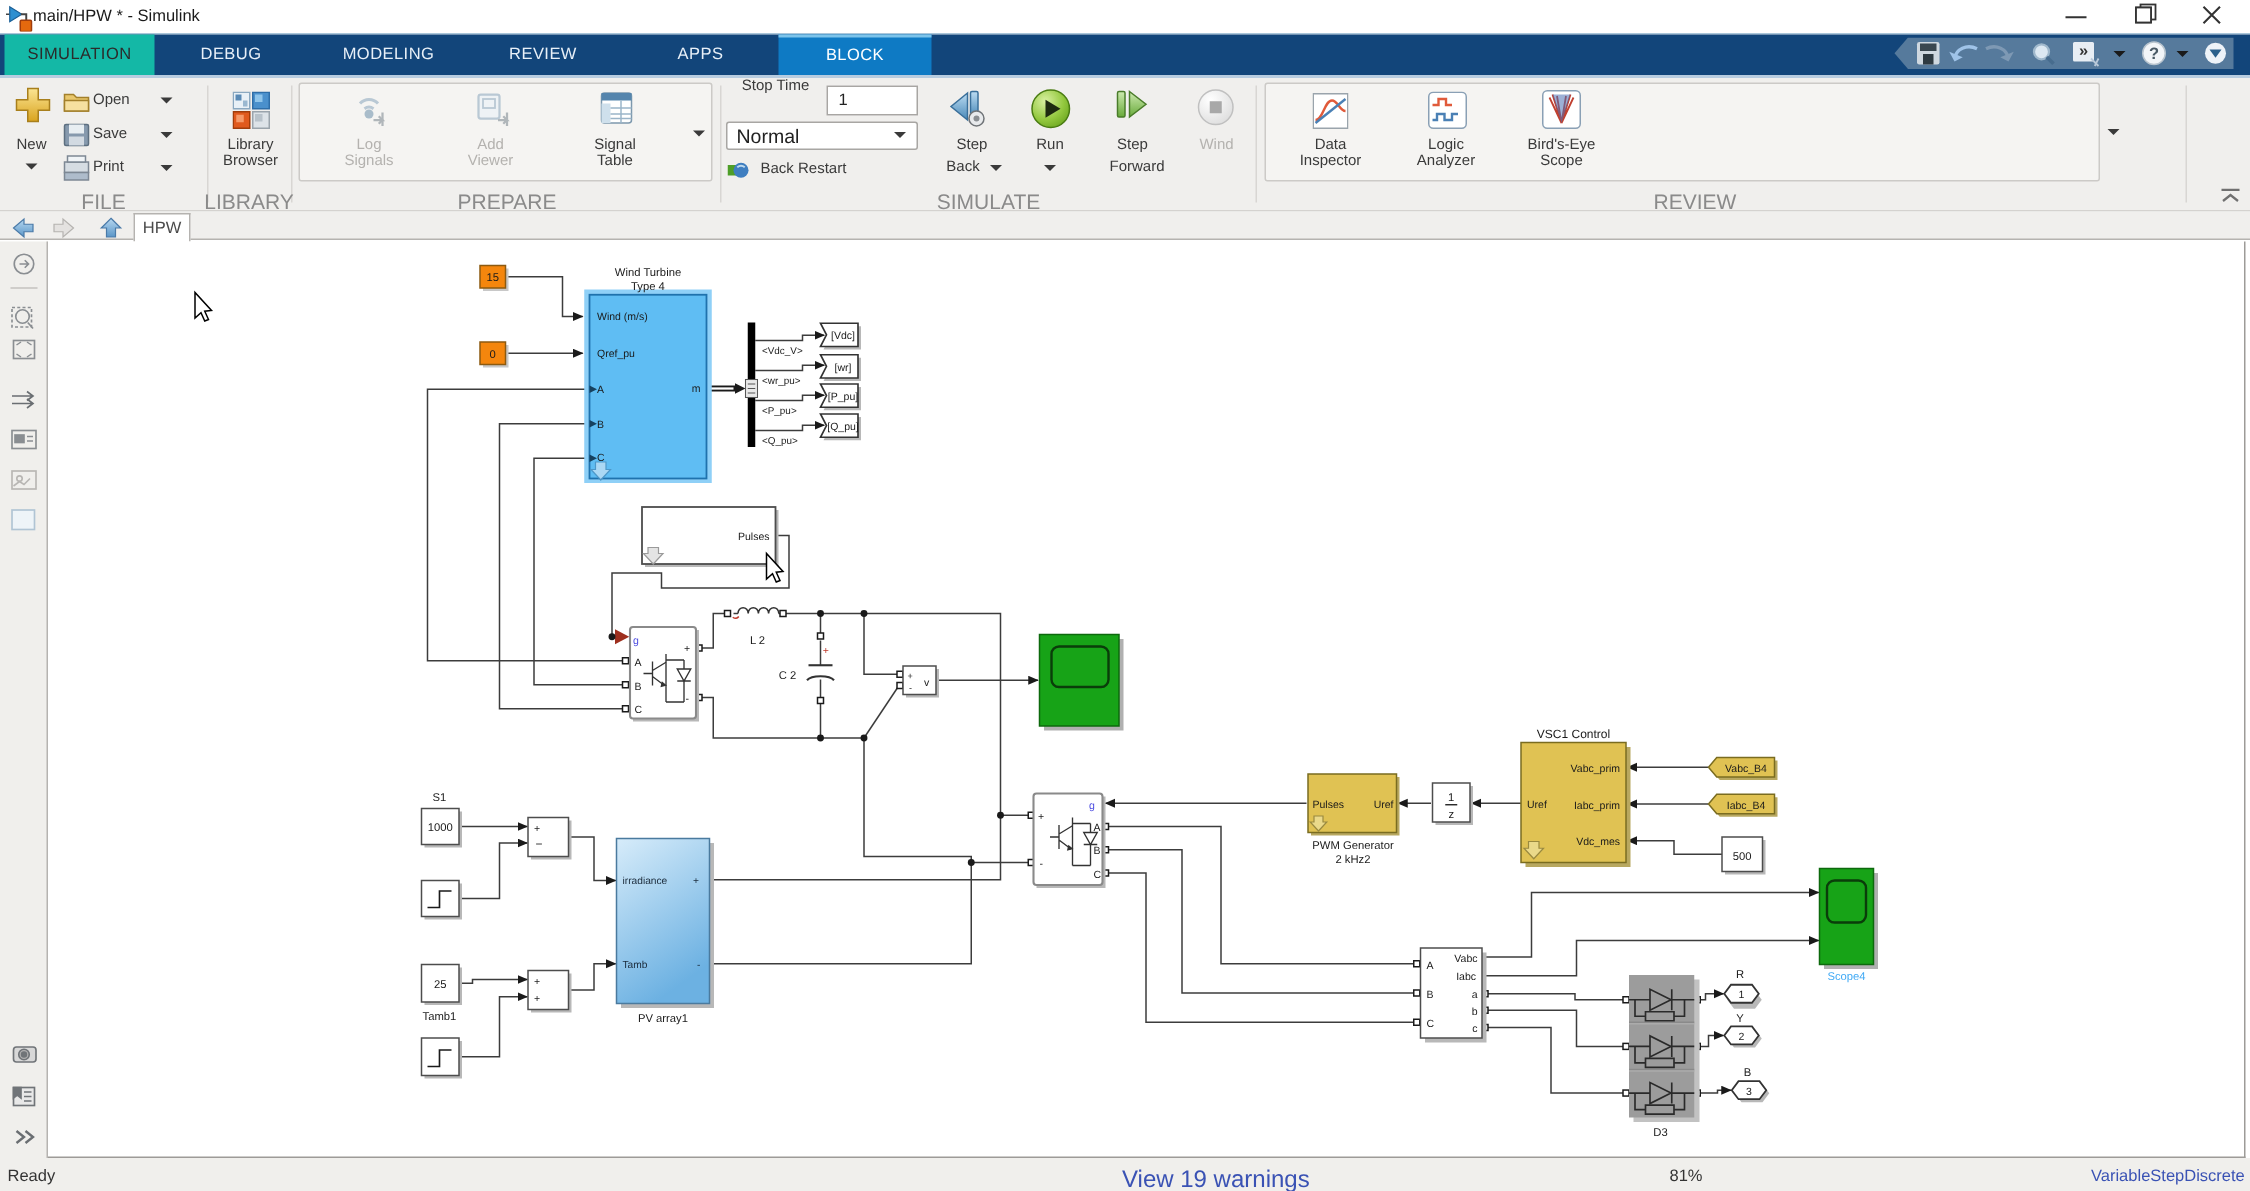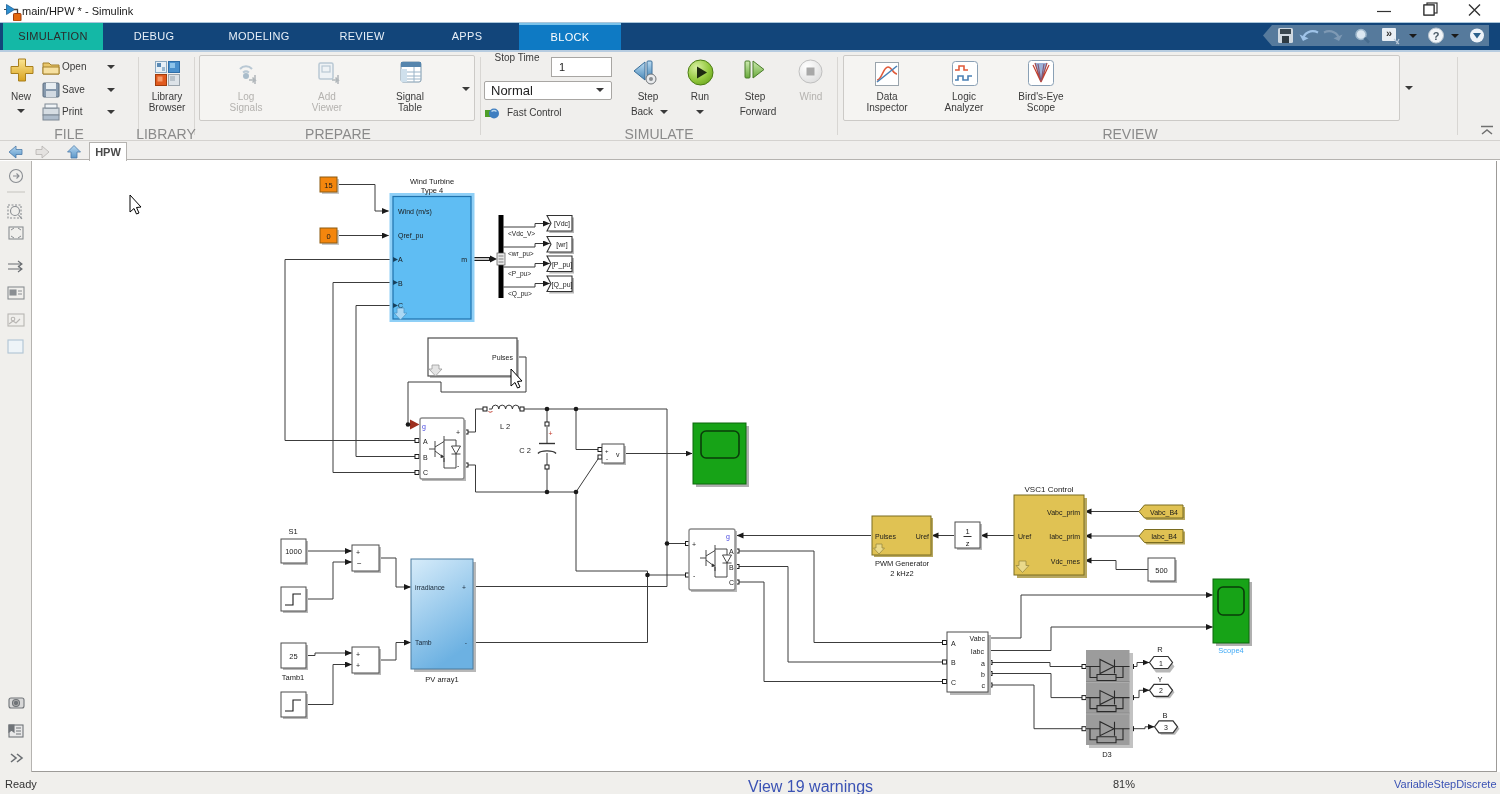--- a/index.html
+++ b/index.html
@@ -14,21 +14,21 @@
 #tab-sim{left:3px;width:100px;background:#14b8a6;color:#2b2b2b}
 #tab-block{left:519px;width:102px;background:#0e7ac4;border-top:2px solid #7cc3ea;line-height:25px;color:#fff}
 #toolbar{left:0;top:52px;width:1500px;height:89px;background:#f0efed;border-bottom:1px solid #d4d2cf}
 .seclabel{position:absolute;top:126px;font-size:14px;color:#8a8a8a;text-align:center;width:120px}
 .vsep{position:absolute;top:57px;height:78px;width:1px;background:#d8d6d3}
 .panel{position:absolute;top:55px;height:66px;background:#f5f4f2;border:1px solid #cccac7;border-radius:2px}
 .tbtxt{position:absolute;font-size:10px;color:#3a3a3a;text-align:center;white-space:nowrap}
 .tbtxt.dis{color:#b4b2af}
 .dd{position:absolute;width:0;height:0;border-left:4px solid transparent;border-right:4px solid transparent;border-top:4px solid #3a3a3a}
 #crumbbar{left:0;top:141px;width:1500px;height:19px;background:#f0efed;border-bottom:1px solid #b5b3b0}
-#hpwtab{left:89px;top:142px;width:38px;height:19px;background:#fff;border:1px solid #b5b3b0;border-bottom:none;font-size:11px;font-weight:bold;color:#4a4a4a;text-align:center;line-height:18px}
+#hpwtab{left:89px;top:142px;width:38px;height:19px;background:#fff;border:1px solid #b5b3b0;border-bottom:none;font-size:11px;font-weight:normal;color:#4a4a4a;text-align:center;line-height:18px}
 #sidebar{left:0;top:161px;width:32px;height:611px;background:#f0efec;border-right:1px solid #b5b3b0}
 #statusbar{left:0;top:772px;width:1500px;height:22px;background:#f0efec;font-size:11px;color:#333}
 #canvas{left:32px;top:161px;width:1465px;height:611px;background:#fff;border-right:1px solid #9d9b98;border-bottom:1px solid #9d9b98}
 .blue{color:#3a52b4}
 </style>
 </head>
 <body>
 
 <div class="abs" id="titlebar"></div>
 <svg class="abs" style="left:4px;top:2px" width="18" height="19" viewBox="0 0 18 19">
@@ -165,21 +165,21 @@
 
 <div class="tbtxt" style="left:487px;top:52px;width:60px;text-align:center">Stop Time</div>
 <div class="abs" style="left:551px;top:57px;width:61px;height:20px;background:#fff;border:1px solid #a8a6a3;font-size:11px;color:#222;line-height:18px;padding-left:7px">1</div>
 <div class="abs" style="left:484px;top:81px;width:128px;height:19px;background:#fff;border:1px solid #a8a6a3;border-radius:2px;font-size:13px;color:#222;line-height:17px;padding-left:6px">Normal</div>
 <div class="dd" style="left:596px;top:88px"></div>
 <svg class="abs" style="left:485px;top:107px" width="15" height="13" viewBox="0 0 15 13">
   <rect x="0" y="3" width="6" height="7" fill="#4e9e28"></rect>
   <circle cx="9" cy="6.5" r="5" fill="#3f7ec0"></circle>
   <path d="M6.5,4.5 a4,4 0 0 1 5,0" stroke="#bcd8ee" stroke-width="1.4" fill="none"></path>
 </svg>
-<div class="tbtxt" style="left:507px;top:107px;width:80px;text-align:left">Fast Control</div>
+<div class="tbtxt" style="left:507px;top:107px;width:80px;text-align:left">Back Restart</div>
 <svg class="abs" style="left:633px;top:59px" width="26" height="26" viewBox="0 0 26 26">
   <defs>
       <linearGradient id="sb" x1="0" y1="0" x2="0" y2="1">
         <stop offset="0" stop-color="#bcdcf2"></stop>
         <stop offset="1" stop-color="#4888b8"></stop>
       </linearGradient>
     </defs>
   <path d="M12,3 v18 l-11,-9 Z" fill="url(#sb)" stroke="#3a6f9a" stroke-width="1"></path>
   <rect x="14" y="2" width="5" height="17" rx="1" fill="url(#sb)" stroke="#3a6f9a"></rect>
   <circle cx="18" cy="20" r="5" fill="#e8eaec" stroke="#707478" stroke-width="1"></circle>

